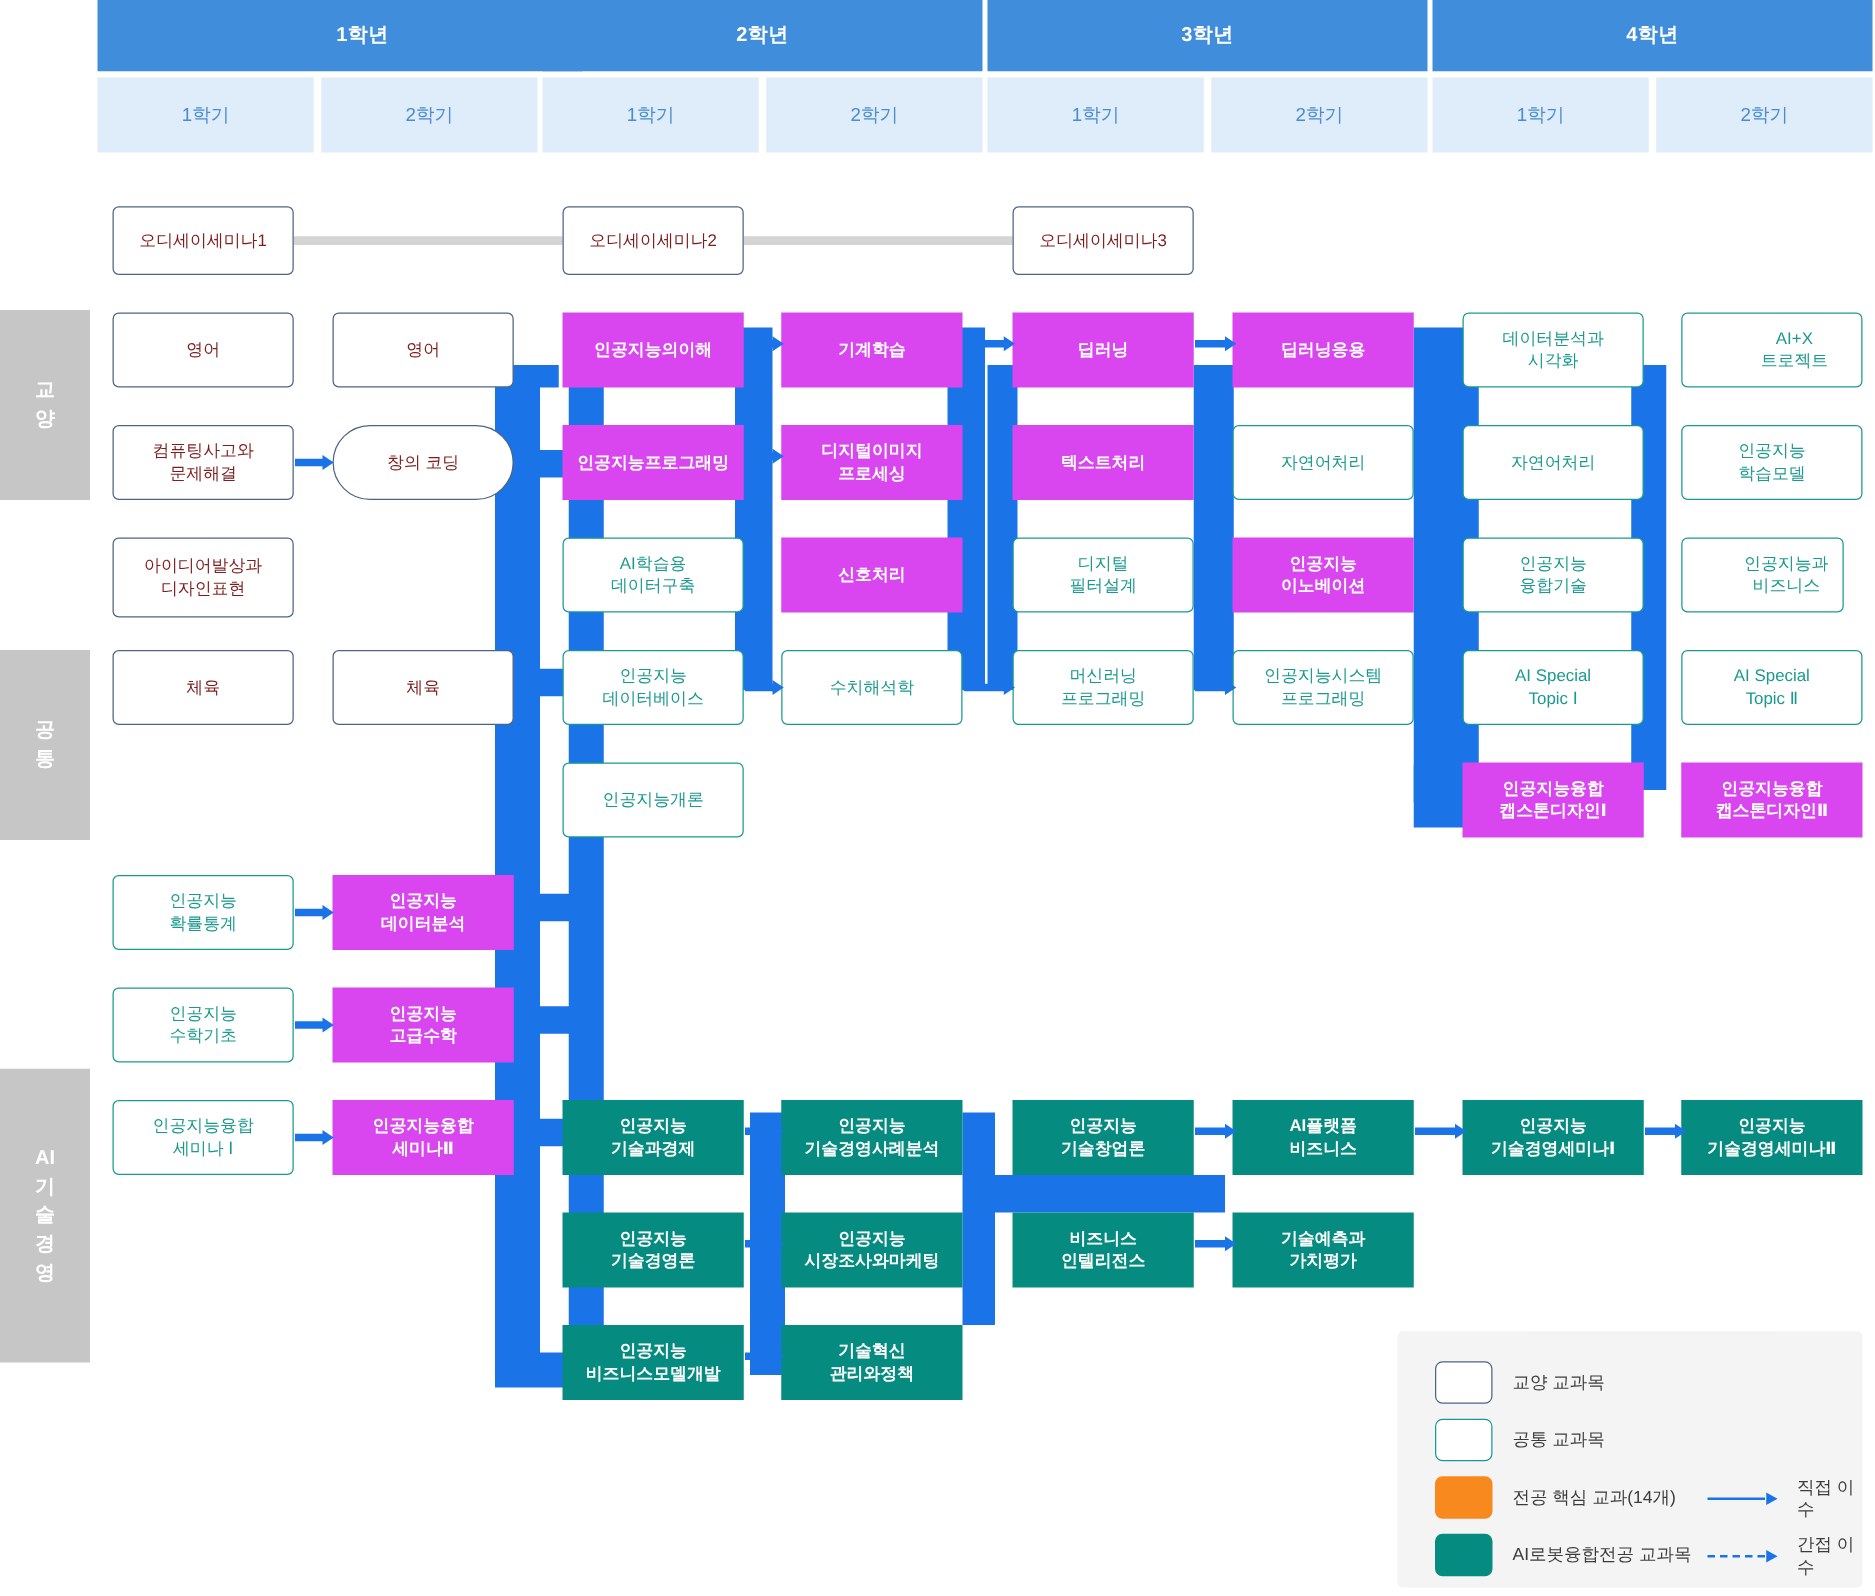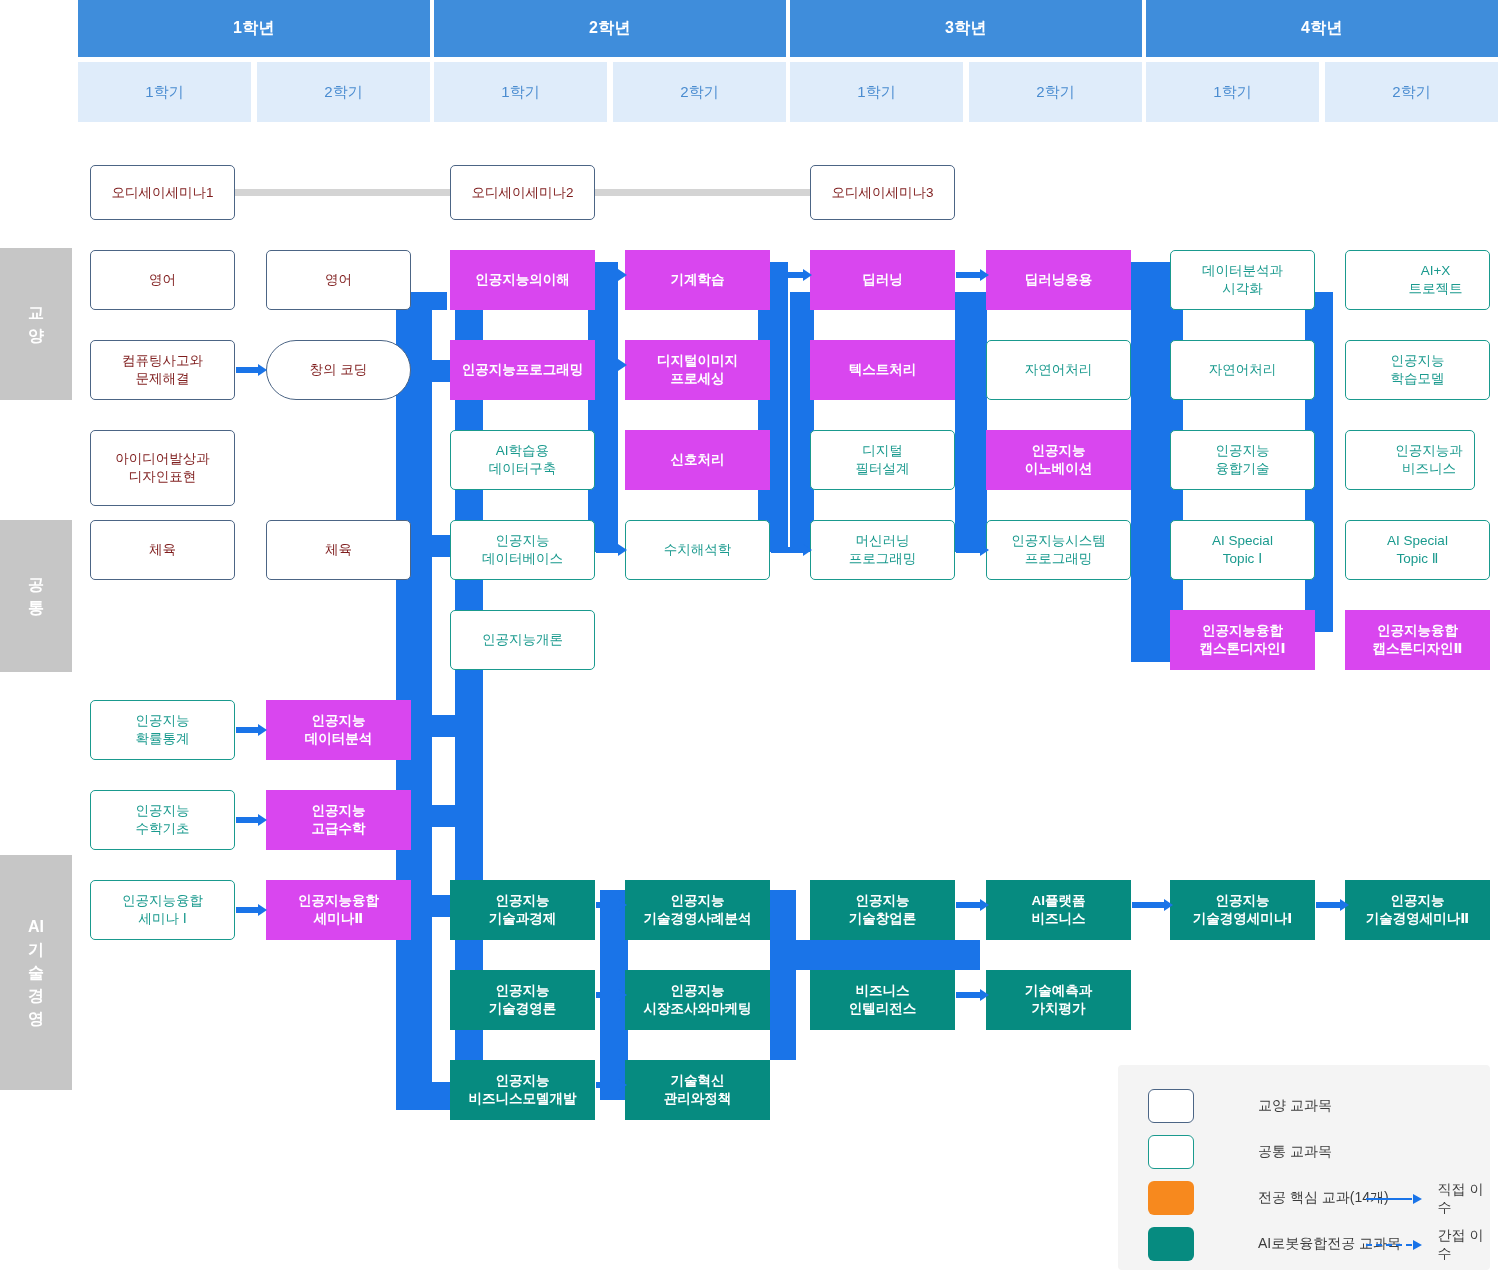--- a/index.html
+++ b/index.html
@@ -55,21 +55,21 @@
   .box.gyoyang{background:#ffffff;border:1.6px solid #4c6585;color:#7f1d1d;}
   .box.gongtong{background:#ffffff;border:1.6px solid #1a9a8e;color:#1a9a8e;}
   .box.core{background:#d946ef;border:none;color:#ffffff;font-weight:bold;border-radius:0;}
   .box.airobot{background:#068b80;border:none;color:#ffffff;font-weight:bold;border-radius:0;}
 
   
   .legend{
     position:absolute;left:1118px;top:1065px;width:372px;height:205px;
     background:#f4f4f4;border-radius:4px;z-index:20;
   }
-  .lg-row{position:absolute;left:30px;display:flex;align-items:center;gap:48px;}
+  .lg-row{position:absolute;left:30px;display:flex;align-items:center;}
   .lg-sw{width:46px;height:34px;border-radius:6px;box-sizing:border-box;margin-right:16px;}
   .lg-sw.gy{background:#fff;border:1.8px solid #4c6585;}
   .lg-sw.gt{background:#fff;border:1.8px solid #1a9a8e;}
   .lg-sw.cr{background:#f7891e;}
   .lg-sw.ar{background:#068b80;}
   .lg-lab{font-size:14px;color:#3b3b3b;}
   .lg-arrow{position:absolute;display:flex;align-items:center;}
   .lg-line{width:52px;height:2px;background:#1a74e8;position:relative;}
   .lg-line.dash{background:none;border-top:2px dashed #1a74e8;height:0;}
   .lg-tip{width:0;height:0;border-left:9px solid #1a74e8;border-top:5px solid transparent;border-bottom:5px solid transparent;margin-left:1px;}
@@ -81,21 +81,21 @@
     position:absolute;right:-7px;top:-3px;width:0;height:0;
     border-left:9px solid #1a74e8;border-top:6px solid transparent;border-bottom:6px solid transparent;
   }
 </style>
 </head>
 <body>
 
 <div id="stage">
 
   <div id="year-heads">
-      <div class="yr-head" style="left: 78px; top: 0px; width: 352px;">1학년</div>
+      <div class="yr-head" style="left: 78px; top: 0px; width: 352px; padding-left: 36px;">1학년</div>
       <div class="yr-head" style="left: 434px; top: 0px; width: 352px;">2학년</div>
       <div class="yr-head" style="left: 790px; top: 0px; width: 352px;">3학년</div>
       <div class="yr-head" style="left: 1146px; top: 0px; width: 352px;">4학년</div>
     </div>
   <div id="sem-heads">
       <div class="sem-head" style="left: 78px; top: 62px; width: 173px;">1학기</div>
       <div class="sem-head" style="left: 257px; top: 62px; width: 173px;">2학기</div>
       <div class="sem-head" style="left: 434px; top: 62px; width: 173px;">1학기</div>
       <div class="sem-head" style="left: 613px; top: 62px; width: 173px;">2학기</div>
       <div class="sem-head" style="left: 790px; top: 62px; width: 173px;">1학기</div>
@@ -222,21 +222,21 @@
       <div class="box gyoyang" style="left: 450px; top: 165px; width: 145px; height: 55px;">오디세이세미나2</div>
       <div class="box gyoyang" style="left: 810px; top: 165px; width: 145px; height: 55px;">오디세이세미나3</div>
     </div>
 
   <div id="courses">
       <div class="box gyoyang" style="left: 90px; top: 250px; width: 145px; height: 60px;">영어</div>
       <div class="box gyoyang" style="left: 266px; top: 250px; width: 145px; height: 60px;">영어</div>
       <div class="box gyoyang" style="left: 90px; top: 340px; width: 145px; height: 60px;">컴퓨팅사고와
 문제해결</div>
       <div class="box gyoyang" style="left: 266px; top: 340px; width: 145px; height: 60px; border-radius: 30px;">창의 코딩</div>
-      <div class="box gyoyang" style="left: 90px; top: 430px; width: 145px; height: 76px;">아이디어발상과
+      <div class="box gyoyang" style="left: 90px; top: 430px; width: 145px; height: 64px;">아이디어발상과
 디자인표현</div>
       <div class="box gyoyang" style="left: 90px; top: 520px; width: 145px; height: 60px;">체육</div>
       <div class="box gyoyang" style="left: 266px; top: 520px; width: 145px; height: 60px;">체육</div>
       <div class="box core" style="left: 450px; top: 250px; width: 145px; height: 60px;">인공지능의이해</div>
       <div class="box core" style="left: 625px; top: 250px; width: 145px; height: 60px;">기계학습</div>
       <div class="box core" style="left: 810px; top: 250px; width: 145px; height: 60px;">딥러닝</div>
       <div class="box core" style="left: 986px; top: 250px; width: 145px; height: 60px;">딥러닝응용</div>
       <div class="box gongtong" style="left: 1170px; top: 250px; width: 145px; height: 60px;">데이터분석과
 시각화</div>
       <div class="box gongtong" style="left: 1345px; top: 250px; width: 145px; height: 60px; padding-left: 36px;">AI+X

